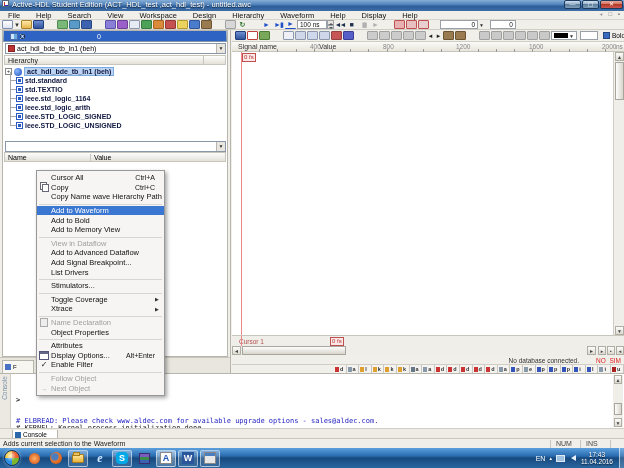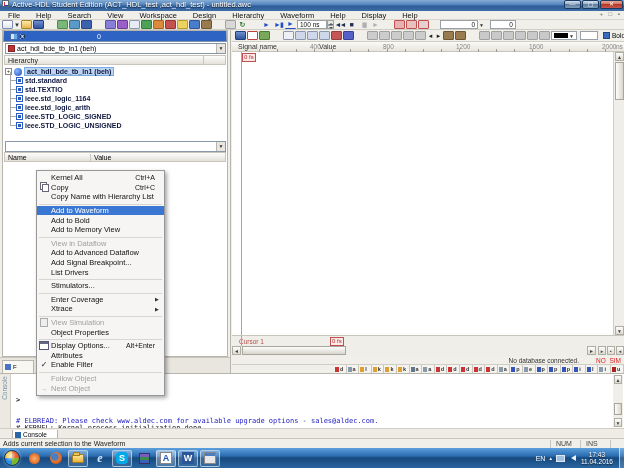--- a/index.html
+++ b/index.html
@@ -788,35 +788,35 @@
         <div>11.04.2016</div>
       </span>
       <span id="show-desktop"></span>
     </span>
   </div>
 
   <div id="ctx-menu" class="abs">
 
       <div class="mi">
         <span class="mi-ico"></span>
-        <span class="mi-label">Kernel All</span>
+        <span class="mi-label">Cursor All</span>
         <span class="mi-sc">Ctrl+A</span>
         <span class="mi-arrow"></span>
       </div>
 
       <div class="mi">
         <span class="mi-ico" data-ico="copy"></span>
         <span class="mi-label">Copy</span>
         <span class="mi-sc">Ctrl+C</span>
         <span class="mi-arrow"></span>
       </div>
 
       <div class="mi">
         <span class="mi-ico"></span>
-        <span class="mi-label">Copy Name with Hierarchy List</span>
+        <span class="mi-label">Copy Name wave Hierarchy Path</span>
         <span class="mi-sc"></span>
         <span class="mi-arrow"></span>
       </div>
 
       <div class="mi separator">
         
         
         
         
       </div>
@@ -894,74 +894,74 @@
 
       <div class="mi separator">
         
         
         
         
       </div>
 
       <div class="mi submenu">
         <span class="mi-ico"></span>
-        <span class="mi-label">Enter Coverage</span>
+        <span class="mi-label">Toggle Coverage</span>
         <span class="mi-sc"></span>
         <span class="mi-arrow">▶</span>
       </div>
 
       <div class="mi submenu">
         <span class="mi-ico"></span>
         <span class="mi-label">Xtrace</span>
         <span class="mi-sc"></span>
         <span class="mi-arrow">▶</span>
       </div>
 
       <div class="mi separator">
         
         
         
         
       </div>
 
       <div class="mi disabled">
         <span class="mi-ico" data-ico="doc"></span>
-        <span class="mi-label">View Simulation</span>
+        <span class="mi-label">Name Declaration</span>
         <span class="mi-sc"></span>
         <span class="mi-arrow"></span>
       </div>
 
       <div class="mi">
         <span class="mi-ico"></span>
         <span class="mi-label">Object Properties</span>
         <span class="mi-sc"></span>
         <span class="mi-arrow"></span>
       </div>
 
       <div class="mi separator">
         
         
         
         
+      </div>
+
+      <div class="mi">
+        <span class="mi-ico"></span>
+        <span class="mi-label">Attributes</span>
+        <span class="mi-sc"></span>
+        <span class="mi-arrow"></span>
       </div>
 
       <div class="mi">
         <span class="mi-ico" data-ico="window"></span>
         <span class="mi-label">Display Options...</span>
         <span class="mi-sc">Alt+Enter</span>
         <span class="mi-arrow"></span>
       </div>
 
-      <div class="mi">
-        <span class="mi-ico"></span>
-        <span class="mi-label">Attributes</span>
-        <span class="mi-sc"></span>
-        <span class="mi-arrow"></span>
-      </div>
-
       <div class="mi checked">
         <span class="mi-ico" data-ico="check"></span>
         <span class="mi-label">Enable Filter</span>
         <span class="mi-sc"></span>
         <span class="mi-arrow"></span>
       </div>
 
       <div class="mi separator">
         
         

